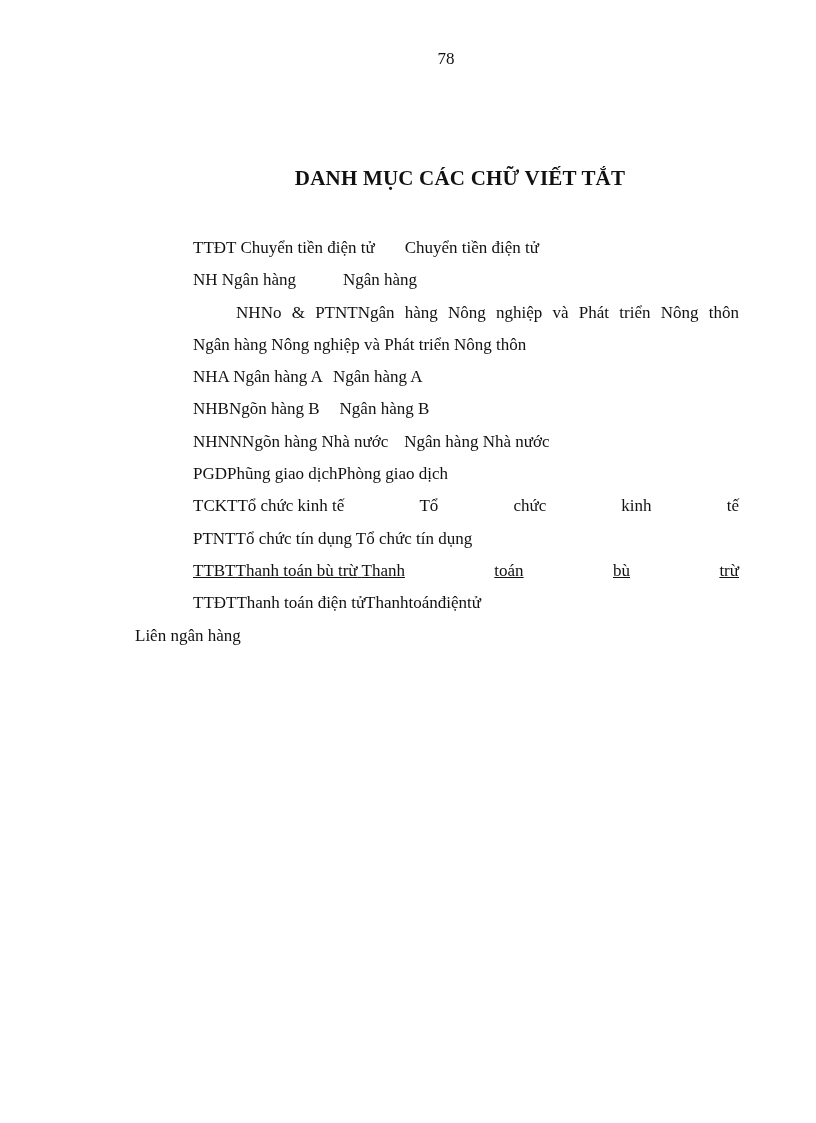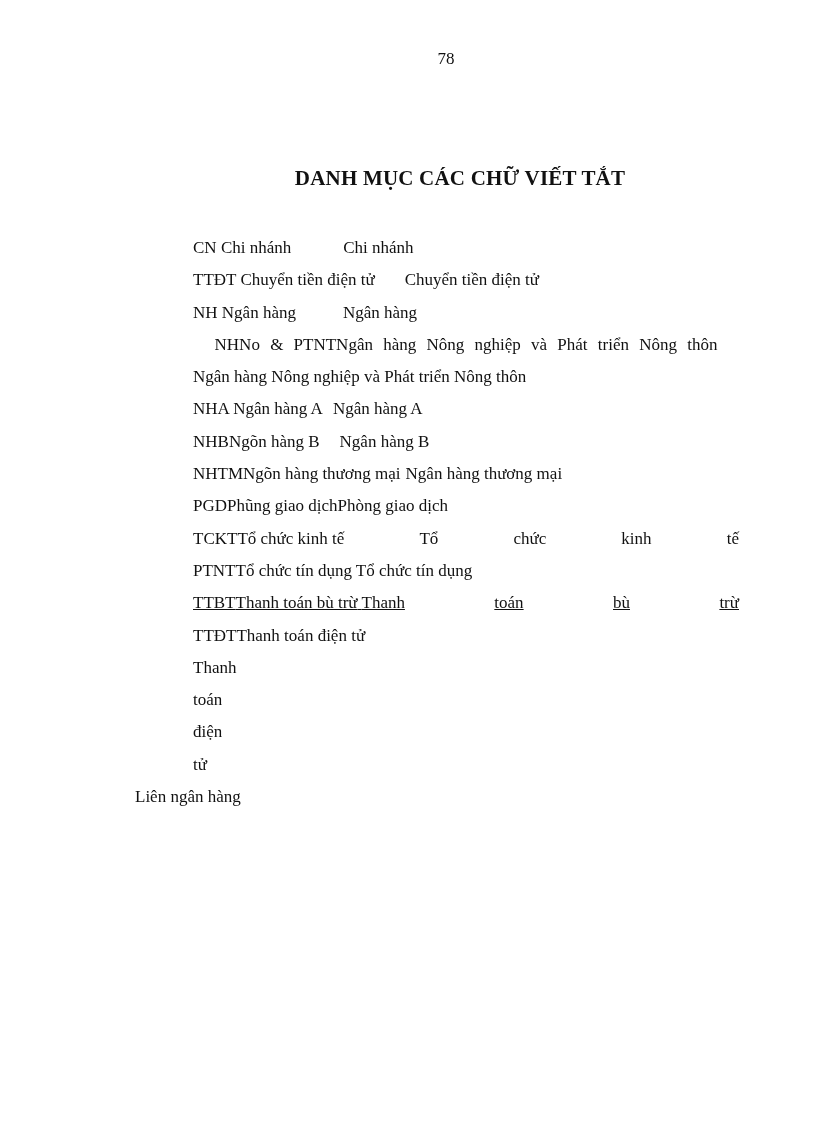--- a/index.html
+++ b/index.html
@@ -53,56 +53,52 @@
     }
   </style>
 </head>
 <body>
 
 <div class="page-number">78</div>
 <div class="title">DANH MỤC CÁC CHỮ VIẾT TẮT</div>
 
 <div class="entries">
 
-  <div class="entry">
-    <span>CN</span>
-    <span>Chi nhánh</span><span class="gap" style="width:52px"></span><span>Chi nhánh</span>
-  </div>
 
   <div class="entry">
     <span>TTĐT</span>
     <span>Chuyển tiền điện tử</span><span class="gap" style="width:30px"></span><span>Chuyển tiền điện tử</span>
   </div>
 
   <div class="entry">
     <span>NH</span>
     <span>Ngân hàng</span><span class="gap" style="width:47px"></span><span>Ngân hàng</span>
   </div>
 
-  <div class="entry" style="display:flex;justify-content:center;">
+  <div class="entry" style="display:flex;justify-content:flex-end;">
     <span style="word-spacing:6px">NHNo &amp; PTNT</span>
     <span style="word-spacing:6px">Ngân hàng Nông nghiệp và Phát triển Nông thôn</span>
   </div>
   <div class="entry">
     <span>Ngân hàng Nông nghiệp và Phát triển Nông thôn</span>
   </div>
 
   <div class="entry">
     <span>NHA</span>
     <span>Ngân hàng A</span><span class="gap" style="width:10px"></span><span>Ngân hàng A</span>
   </div>
 
   <div class="entry">
     <span>NHB</span><span>Ngõn hàng B</span><span class="gap" style="width:20px"></span><span>Ngân hàng B</span>
   </div>
 
+  <div class="entry">
+    <span>NHNN</span><span>Ngõn hàng Nhà nước</span><span class="gap" style="width:16px"></span><span>Ngân hàng Nhà nước</span>
+  </div>
 
-  <div class="entry">
-    <span>NHTM</span><span>Ngõn hàng thương mại</span><span class="gap" style="width:5px"></span><span>Ngân hàng thương mại</span>
-  </div>
 
   <div class="entry">
     <span>PGD</span><span>Phũng giao dịch</span><span>Phòng giao dịch</span>
   </div>
 
   <div class="entry" style="display:flex;justify-content:space-between;align-items:flex-end;">
     <span><span>TCKT</span><span>Tổ chức kinh tế</span></span>
     <span>Tổ</span>
     <span>chức</span>
     <span>kinh</span>
@@ -114,21 +110,21 @@
     <span>Tổ chức tín dụng</span>
   </div>
 
   <div class="entry" style="display:flex;justify-content:space-between;text-decoration:underline;">
     <span><span>TTBT</span><span>Thanh toán bù trừ</span> <span>Thanh</span></span>
     <span>toán</span>
     <span>bù</span>
     <span>trừ</span>
   </div>
 
-  <div class="entry" style="display:flex;justify-content:flex-start;flex-direction:column;">
+  <div class="entry" style="display:flex;justify-content:flex-start;">
     <span><span>TTĐT</span><span>Thanh toán điện tử</span></span>
     <span>Thanh</span>
     <span>toán</span>
     <span>điện</span>
     <span>tử</span>
   </div>
 
   <div class="entry" style="padding-left:0">
     <span>Liên ngân hàng</span>
   </div>

